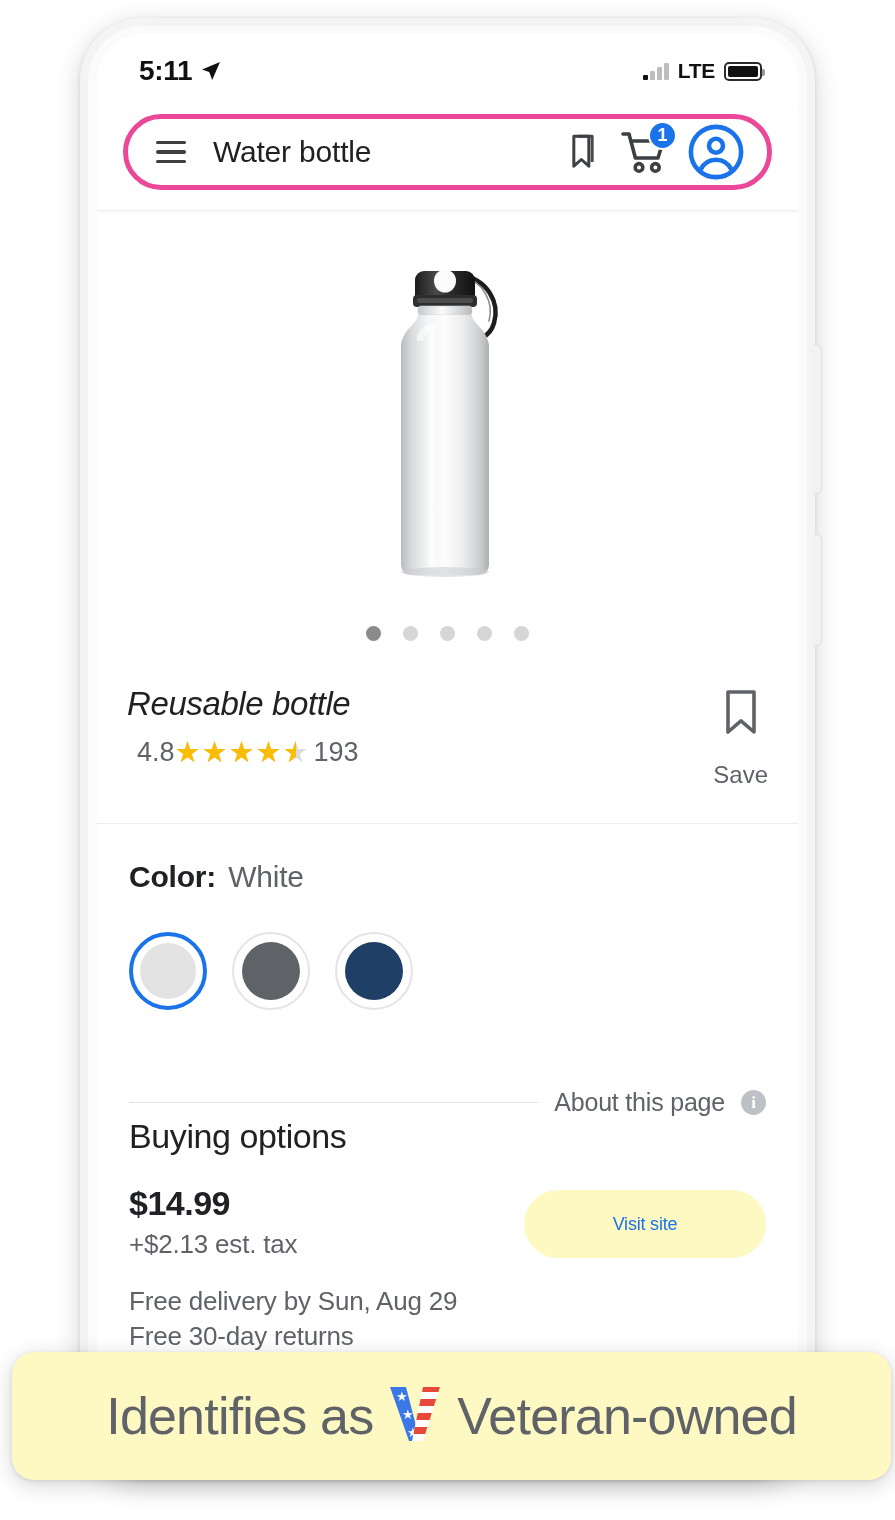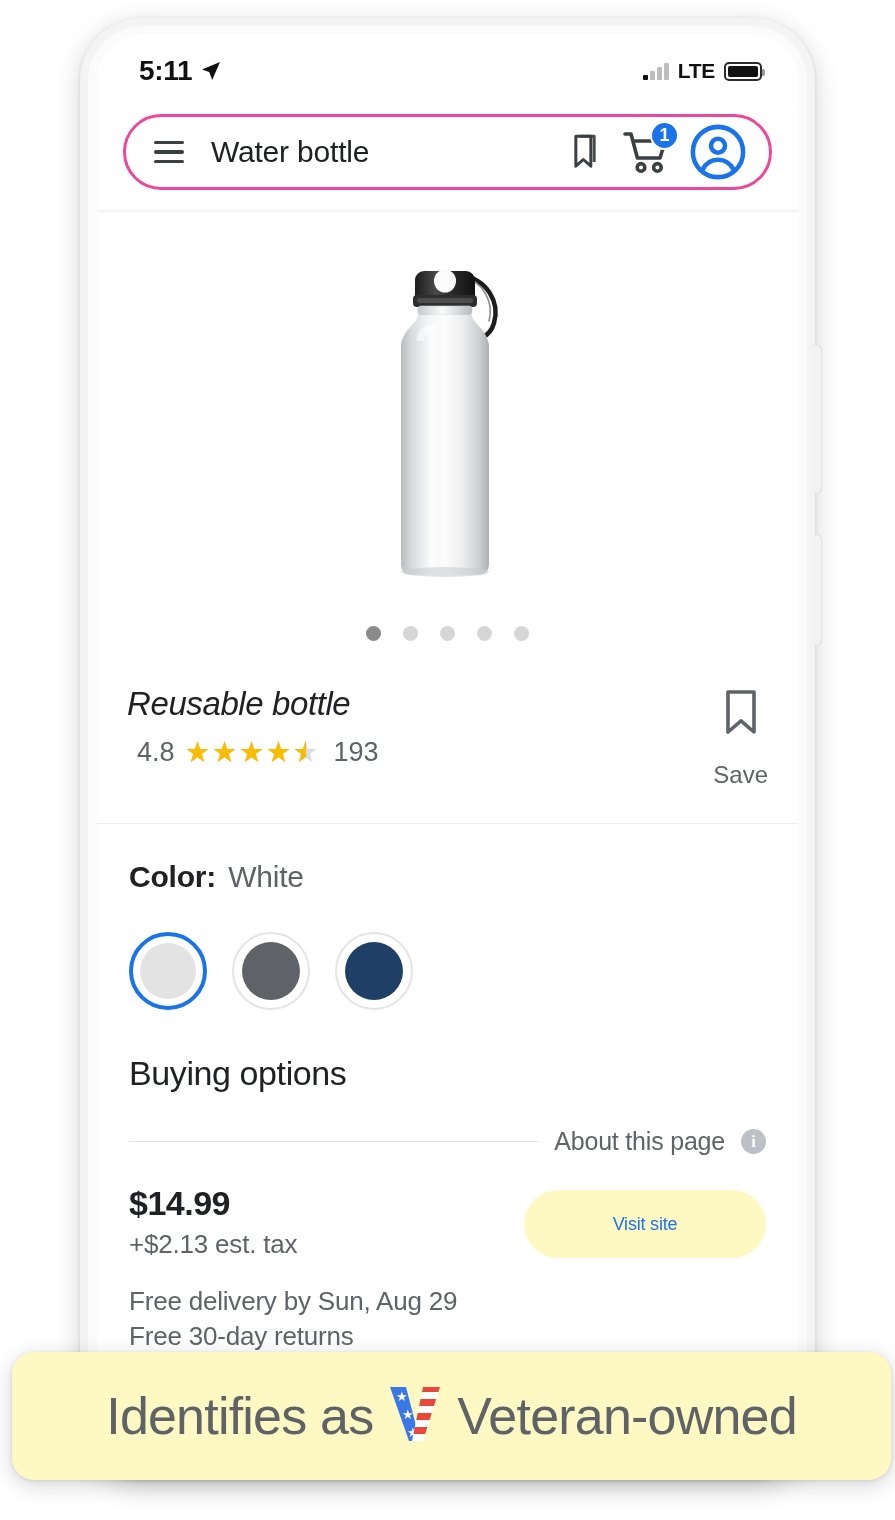--- a/index.html
+++ b/index.html
@@ -126,21 +126,21 @@
   #search-header {
     padding: 6px 26px 20px 26px;
     background: #fff;
     border-bottom: 1px solid #ededed;
     box-shadow: 0 1px 3px rgba(0,0,0,0.055);
     position: relative;
     z-index: 5;
   }
   #search-bar {
     height: 76px;
-    border: 3px solid #ec4899;
+    border: 5px solid #ec4899;
     border-radius: 40px;
     display: flex;
     align-items: center;
     padding: 0 22px 0 28px;
     background: #fff;
   }
   #menu-icon { width: 30px; height: 22px; display: flex; flex-direction: column; justify-content: space-between; flex: 0 0 auto; cursor: pointer; }
   #menu-icon i { display: block; height: 3.4px; background: #3c4043; border-radius: 2px; }
   #search-input-text {
     flex: 1;
@@ -204,21 +204,20 @@
   #product-title {
     font-size: 33px;
     color: #202124;
     letter-spacing: -0.4px;
     line-height: 1.15;
     font-style: italic;
   }
   #rating-row {
     display: flex;
     align-items: center;
-    gap: 10px;
     margin-top: 14px;
     padding-left: 10px;
   }
   #rating-value { font-size: 27px; color: #5f6368; }
   #stars { display: inline-block; position: relative; line-height: 1; font-size: 29px; letter-spacing: 1px; }
   #stars .stars-bg { color: #dadce0; }
   #stars .stars-fg {
     position: absolute; left: 0; top: 0;
     color: #fbbc04;
     overflow: hidden;
@@ -479,27 +478,27 @@
           <span class="swatch">
               <i style="background:#5f6368"></i>
             </span>
           <span class="swatch">
               <i style="background:#1f3f66"></i>
             </span>
         </div>
       </div>
 
       <div id="buying-options">
-        <div id="buying-title">Buying options</div>
-
         <div id="about-row">
           <span id="about-rule"></span>
           <span id="about-text">About this page</span>
           <span id="info-icon">i</span>
         </div>
+
+        <div id="buying-title">Buying options</div>
 
         <div id="offer-row">
           <div id="offer-left">
             <div id="offer-price">$14.99</div>
             <div id="offer-tax">+$2.13 est. tax</div>
             <div id="offer-delivery">Free delivery by Sun, Aug 29</div>
             <div id="offer-returns">Free 30-day returns</div>
             <div id="offer-merchant">ReAqua- Water Bottle</div>
           </div>
           <button id="visit-site-button">Visit site</button>

